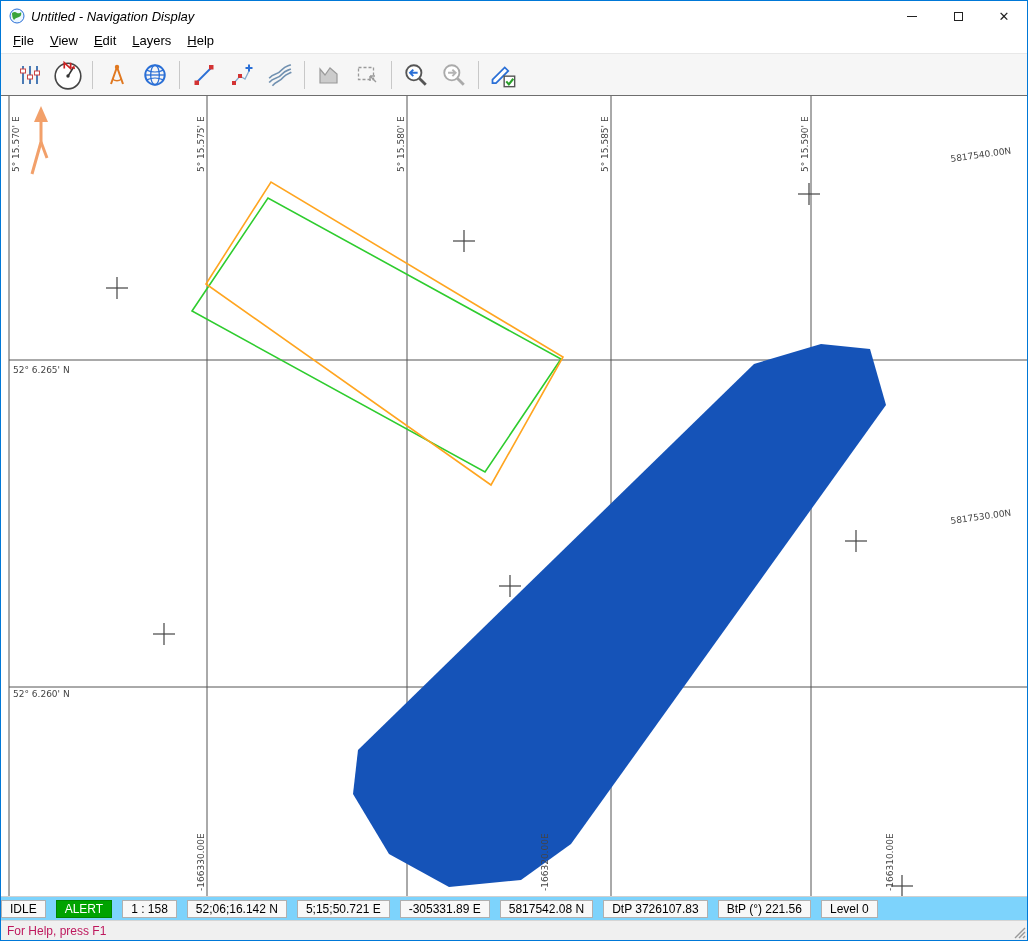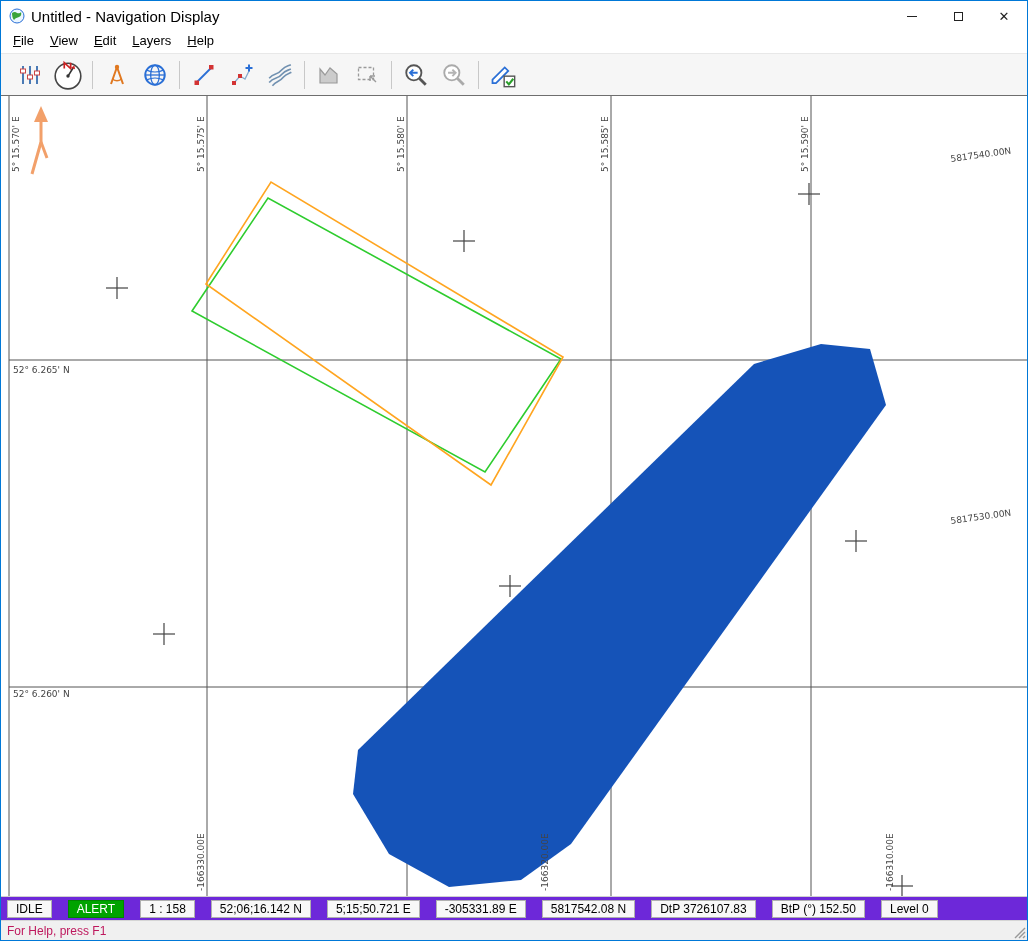--- a/index.html
+++ b/index.html
@@ -4,39 +4,39 @@
 <style>
   * { margin:0; padding:0; box-sizing:border-box; }
   html,body { width:1028px; height:941px; font-family:"Liberation Sans", sans-serif; user-select:none; }
   .window {
     width:1028px; height:941px; border:1px solid #0078d7; background:#fff;
     display:flex; flex-direction:column; overflow:hidden;
   }
   
   .titlebar { height:30px; background:#fff; display:flex; align-items:center; flex:0 0 auto; }
   .app-icon { margin:0 6px 0 8px; display:flex; align-items:center; }
-  .title-text { font-size:15px; color:#000; }
+  .title-text { font-size:13px; color:#000;font-style:italic; }
   .win-controls { margin-left:auto; display:flex; height:100%; }
   .win-btn { width:46px; height:100%; display:flex; align-items:center; justify-content:center; color:#222; font-size:13px; cursor:default; }
   .glyph-min { width:10px; height:1px; background:#222; display:inline-block; }
   .glyph-max { width:9px; height:9px; border:1px solid #222; display:inline-block; }
   
   .menubar { height:22px; background:#fff; display:flex; align-items:flex-start; padding-left:4px; flex:0 0 auto; }
   .menu-item { font-size:13px; color:#000; padding:2px 8px; }
   
   .toolbar { height:42px; background:#f6f6f6; border-top:1px solid #e8e8e8; display:flex; align-items:center; padding-left:10px; flex:0 0 auto; }
   .tb { width:38px; height:36px; background:transparent; border:none; display:flex; align-items:center; justify-content:center; }
   .tb svg { display:block; }
   .tb-sep { width:1px; height:28px; background:#c8c8c8; margin:0 5px; }
   
   .map-area { height:801px; border-top:1px solid #6e6e6e; background:#fff; position:relative; cursor:crosshair; flex:0 0 auto; }
   #map-svg { display:block; width:1026px; height:800px; font-family:"DejaVu Sans", sans-serif; }
   #map-svg text { font-size:9px; fill:#444; }
   
-  .statusbar { height:24px; background:#6d28d9; border-top:1px solid #d0d0d0; display:flex; align-items:center; gap:16px; padding:0 6px; font-size:12px; flex:0 0 auto; }
+  .statusbar { height:24px; background:#7dd3fc; border-top:1px solid #d0d0d0; display:flex; align-items:center; gap:10px; padding:0 0; font-size:12px; flex:0 0 auto; }
   .status-cell { background:#f8f8f8; border:1px solid #b0b0b0; padding:1px 8px; white-space:nowrap; color:#000; }
   .status-cell.alert { background:#00a300; border-color:#008500; color:#fff; }
   
   .helpbar { height:20px; background:#f0f0f0; border-top:1px solid #d5d5d5; display:flex; align-items:center; padding-left:6px; font-size:12px; color:#be185d; flex:0 0 auto; position:relative; }
   .grip { position:absolute; right:1px; bottom:1px; }
 </style>
 </head>
 <body>
 
 <div class="window">
@@ -216,21 +216,21 @@
 
   <div class="statusbar">
       <div class="status-cell">IDLE</div>
       <div class="status-cell alert">ALERT</div>
       <div class="status-cell">1 : 158</div>
       <div class="status-cell">52;06;16.142 N</div>
       <div class="status-cell">5;15;50.721 E</div>
       <div class="status-cell">-305331.89 E</div>
       <div class="status-cell">5817542.08 N</div>
       <div class="status-cell">DtP 3726107.83</div>
-      <div class="status-cell">BtP (°) 152.50</div>
+      <div class="status-cell">BtP (°) 221.56</div>
       <div class="status-cell">Level 0</div>
     </div>
 
   <div class="helpbar">
     <span>For Help, press F1</span>
     <svg class="grip" width="14" height="14" viewBox="0 0 14 14">
       <g stroke="#999" stroke-width="1.5">
         <line x1="13" y1="3" x2="3" y2="13"></line>
         <line x1="13" y1="7" x2="7" y2="13"></line>
         <line x1="13" y1="11" x2="11" y2="13"></line>

